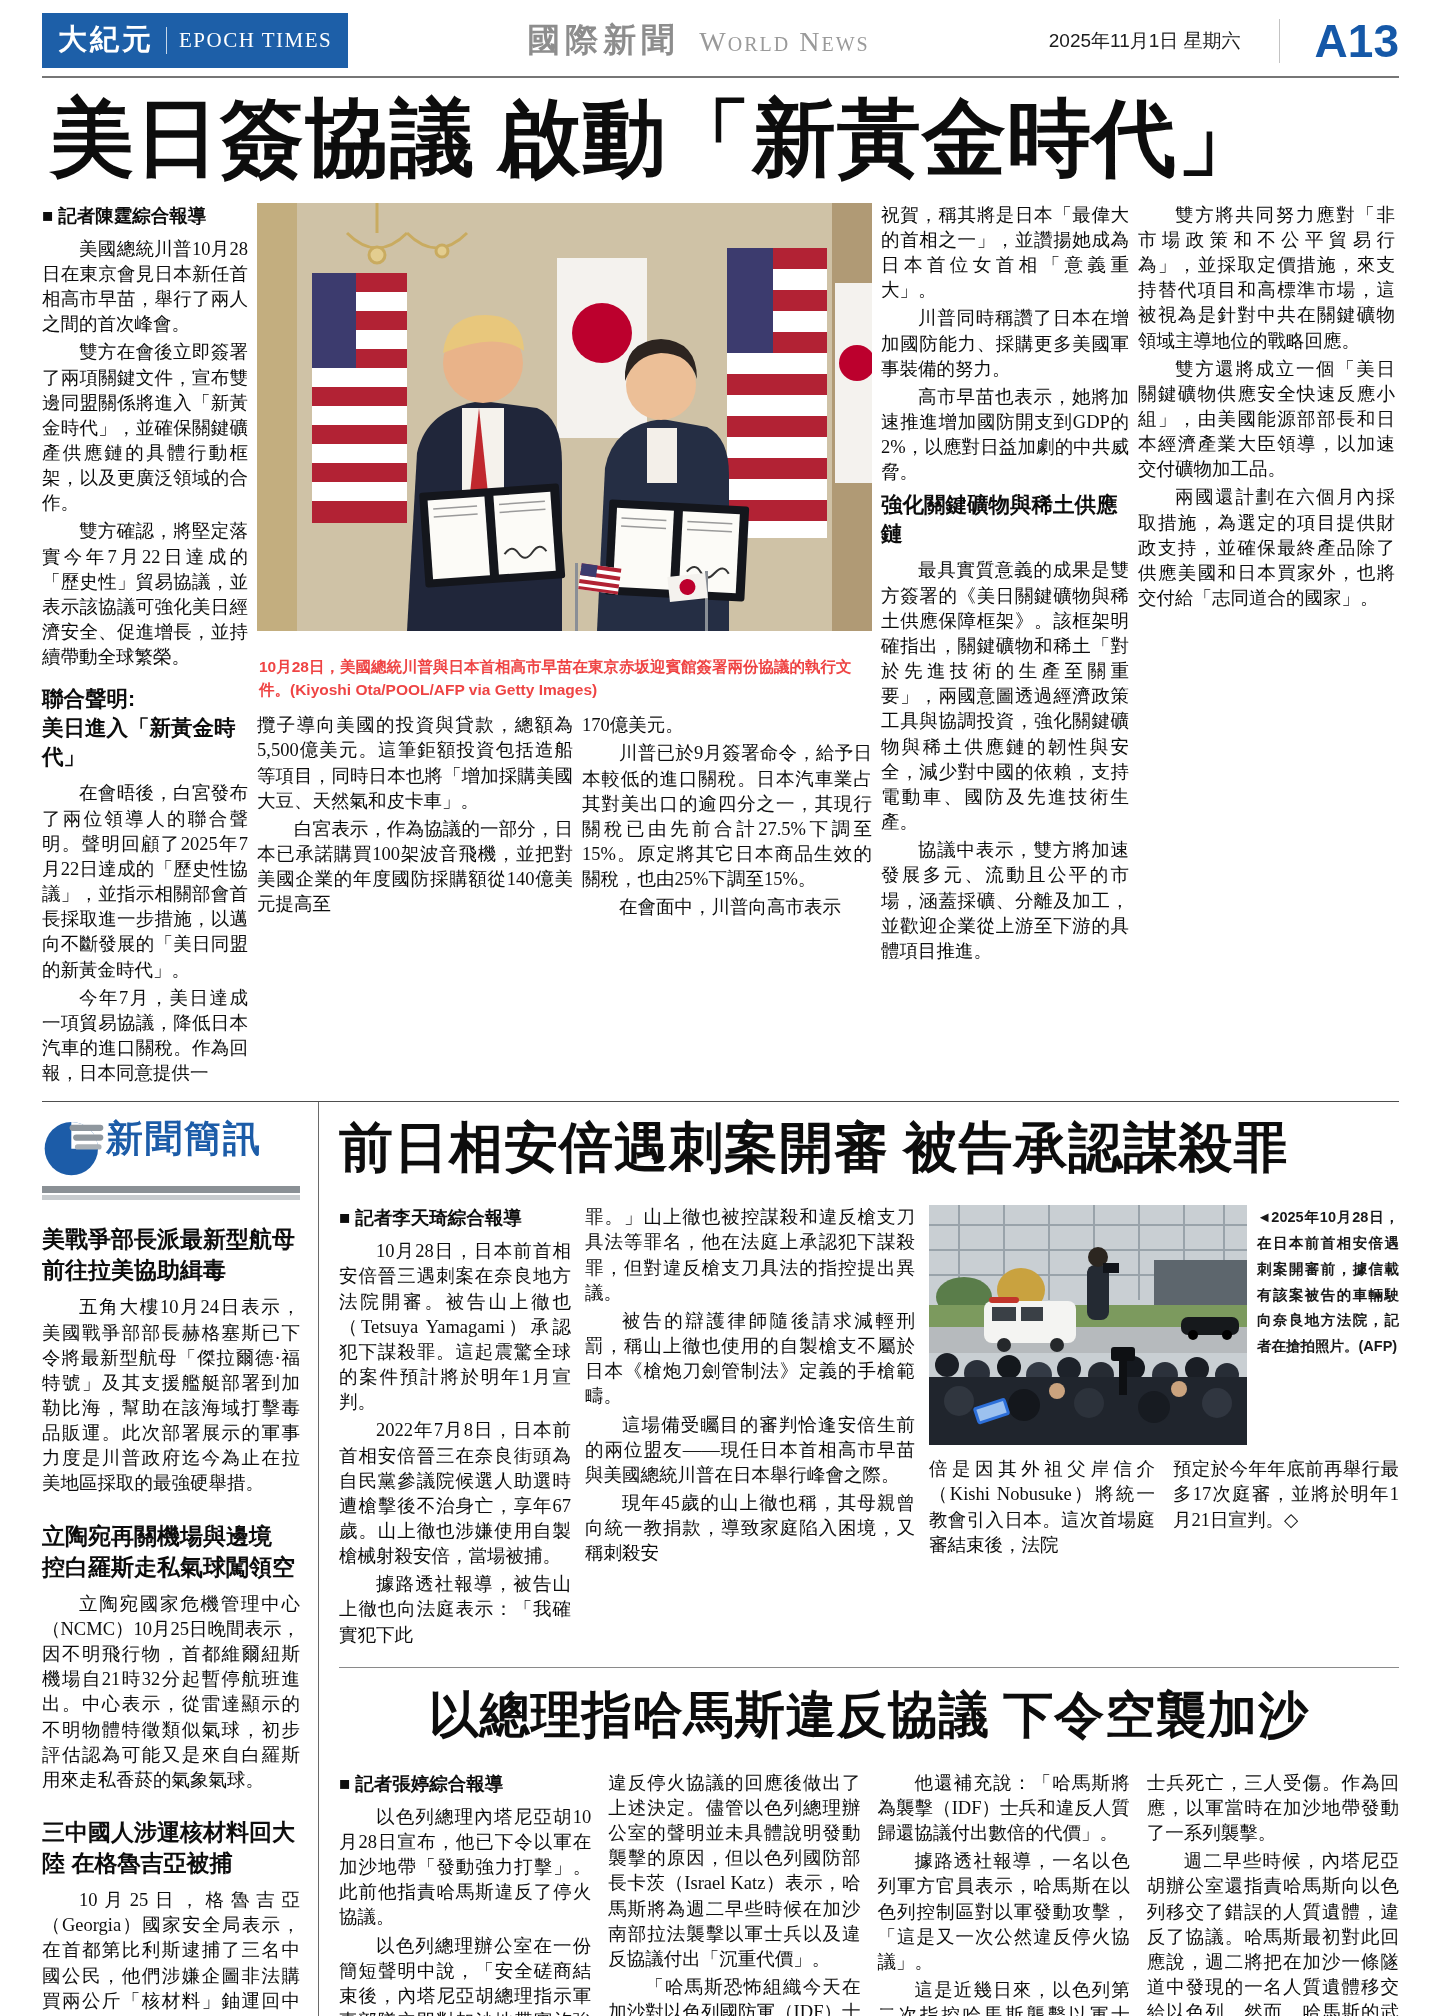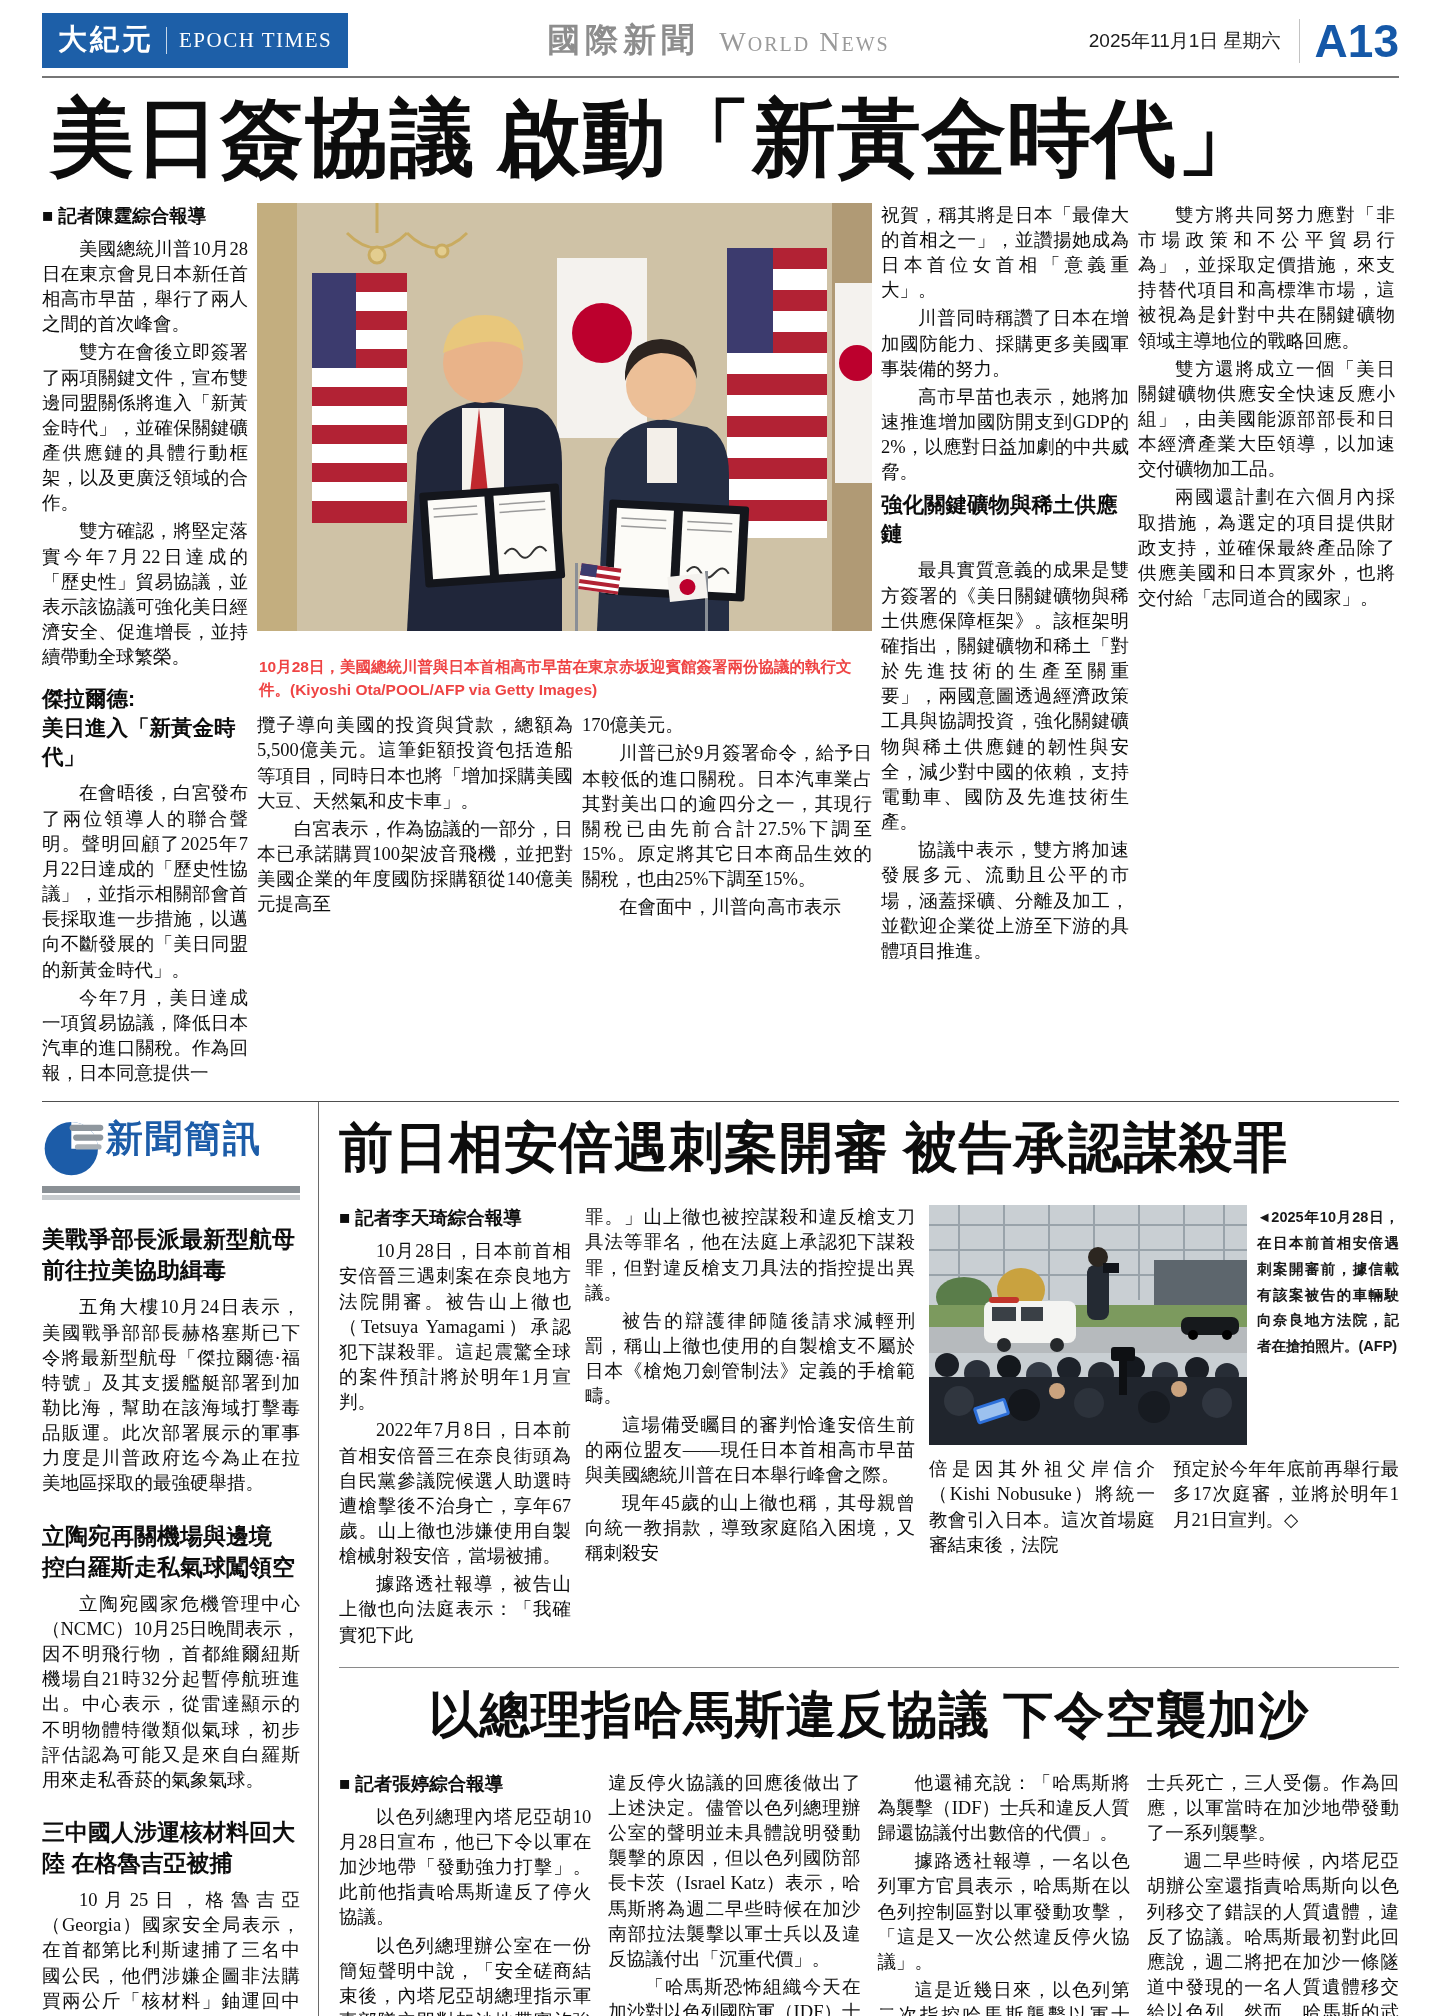--- a/index.html
+++ b/index.html
@@ -6,21 +6,21 @@
   * { box-sizing: border-box; margin: 0; padding: 0; }
   html,body { background:#ffffff; }
   body {
     width:1437px; height:2016px; overflow:hidden;
     color:#0d0d0d;
     font-family:"Liberation Serif","DejaVu Serif",serif;
   }
   .page { width:1437px; height:2016px; padding:14px 38px 18px 42px; overflow:hidden; }
 
   
-  .header { display:flex; align-items:center; border-bottom:2px solid #767676; padding-bottom:9px; height:64px; }
+  .header { display:flex; align-items:center; border-bottom:2px solid #767676; padding-bottom:9px; height:64px;gap:20px; }
   .logo-box { background:#1d5fa8; color:#fff; display:flex; align-items:center; gap:12px; padding:7px 16px 8px; }
   .logo-cn { font-family:"Liberation Sans","DejaVu Sans",sans-serif; font-weight:900; font-size:29px; letter-spacing:3px; }
   .logo-sep { width:1px; height:27px; background:rgba(255,255,255,.75); }
   .logo-en { font-size:21px; letter-spacing:1.5px; }
   .header-center { flex:1; display:flex; justify-content:center; align-items:baseline; gap:20px; }
   .section-cn { font-family:"Liberation Sans","DejaVu Sans",sans-serif; font-weight:900; font-size:33px; color:#8d8d8d; letter-spacing:5px; }
   .section-en { font-size:28px; color:#9a9a9a; font-variant:small-caps; letter-spacing:2px; }
   .header-date { font-family:"Liberation Sans","DejaVu Sans",sans-serif; font-size:19px; color:#1b1b1b; }
   .header-vrule { width:1px; height:44px; background:#c3c3c3; margin:0 15px 0 18px; }
   .page-num { font-family:"Liberation Sans","DejaVu Sans",sans-serif; font-weight:900; font-size:46px; color:#1558a8; line-height:1; }
@@ -103,21 +103,21 @@
   <div class="main-grid">
 
     <div class="col-a body-text">
       <div class="byline">■ 記者陳霆綜合報導</div>
       <div>
           <p>美國總統川普10月28日在東京會見日本新任首相高市早苗，舉行了兩人之間的首次峰會。</p>
           <p>雙方在會後立即簽署了兩項關鍵文件，宣布雙邊同盟關係將進入「新黃金時代」，並確保關鍵礦產供應鏈的具體行動框架，以及更廣泛領域的合作。</p>
           <p>雙方確認，將堅定落實今年7月22日達成的「歷史性」貿易協議，並表示該協議可強化美日經濟安全、促進增長，並持續帶動全球繁榮。</p>
         </div>
       <div class="subhead">
-        <div>傑拉爾德:</div>
+        <div>聯合聲明:</div>
         <div>美日進入「新黃金時代」</div>
       </div>
       <div>
           <p>在會晤後，白宮發布了兩位領導人的聯合聲明。聲明回顧了2025年7月22日達成的「歷史性協議」，並指示相關部會首長採取進一步措施，以邁向不斷發展的「美日同盟的新黃金時代」。</p>
           <p>今年7月，美日達成一項貿易協議，降低日本汽車的進口關稅。作為回報，日本同意提供一</p>
         </div>
     </div>
 
     <div class="main-photo-wrap">
 

